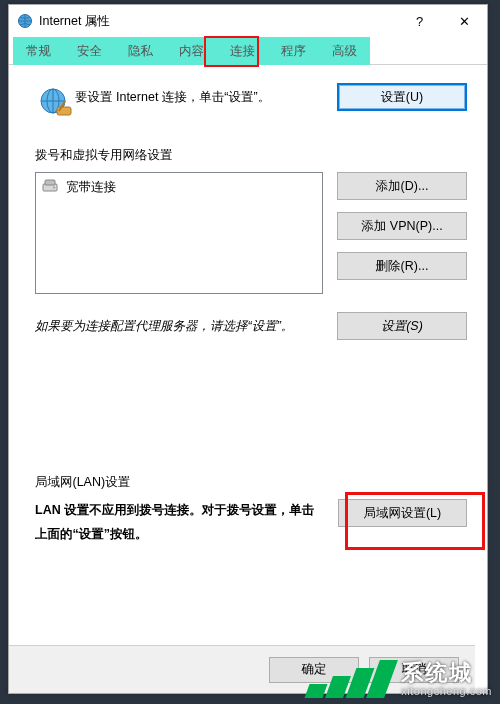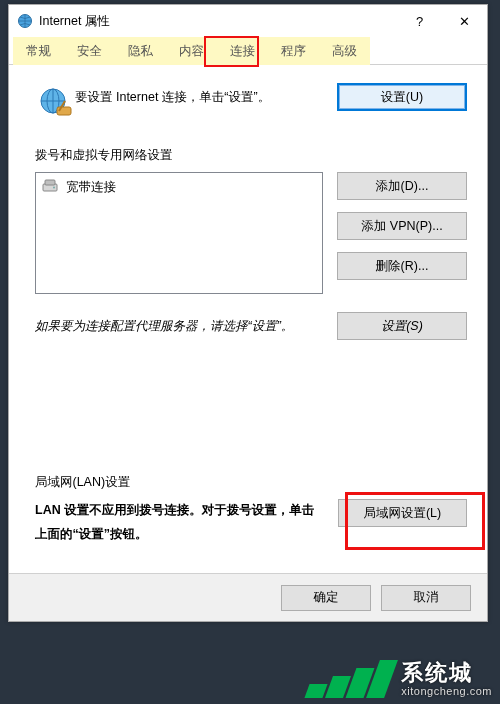--- a/index.html
+++ b/index.html
@@ -12,21 +12,21 @@
     width: 500px;
     height: 704px;
     overflow: hidden;
     position: relative;
   }
   .window {
     position: absolute;
     top: 4px;
     left: 8px;
     width: 480px;
-    height: 618px;
+    height: 690px;
     background: #fff;
     border: 1px solid #aaa;
     box-shadow: 0 0 4px rgba(0,0,0,.3);
   }
   .titlebar {
     height: 32px;
     display: flex;
     align-items: center;
     padding: 0 0 0 8px;
     font-size: 12.5px;
@@ -47,21 +47,21 @@
     border-bottom: 1px solid #d0d0d0;
     height: 28px;
     align-items: flex-end;
     position: relative;
   }
   .tab {
     padding: 5px 12px 5px;
     border: 1px solid transparent;
     border-bottom: none;
     font-size: 12.5px;
-    background: #fef9c3;
+    background: #5eead4;
     position: relative;
     top: 1px;
     color: #555;
     cursor: default;
   }
   .tab-highlight {
     position: absolute;
     border: 2px solid #e11;
     top: -1px;
     height: 31px;
@@ -124,21 +124,21 @@
     font-weight: bold;
   }
   .lan-row { display:flex; gap:14px; align-items:flex-start; }
   .red-box {
     position: absolute;
     border: 3px solid #e11;
     pointer-events: none;
   }
   .bottom-bar {
     position: absolute;
-    bottom: 0; left: 0; right: 0;
+    bottom: 0; left: 0; right: 12px;
     height: 48px;
     background: #f0f0f0;
     border-top: 1px solid #d0d0d0;
     display: flex; align-items: center; justify-content: flex-end;
     padding: 0 16px;
     gap: 10px;
   }
   .btn2 {
     height: 26px; width: 90px;
     border: 1px solid #adadad;

